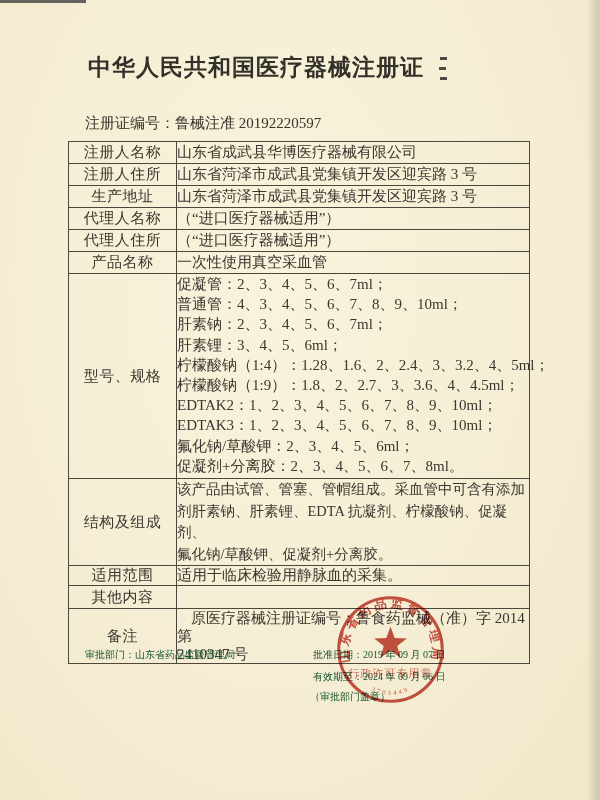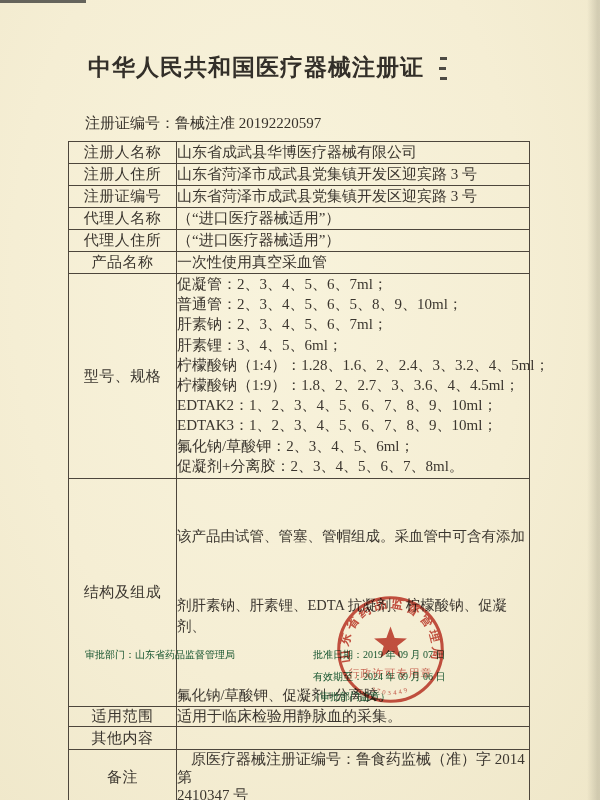--- a/index.html
+++ b/index.html
@@ -28,21 +28,21 @@
   }
   table.cert td{border:1px solid #4d463c;padding:0;}
   td.lab{width:108px;text-align:center;vertical-align:middle;font-size:15px;letter-spacing:.5px;}
   td.val{padding-left:13px;vertical-align:middle;font-size:15px;}
   tr.simple{height:22px;}
   td.spec{vertical-align:top;padding-top:3px;}
   td.spec div{line-height:20.2px;white-space:nowrap;}
   tr.spec-row{height:205px;}
   tr.struct-row{height:65px;}
   td.struct{vertical-align:middle;}
-  td.struct div{line-height:21.5px;font-size:14.5px;margin-top:47px;}
+  td.struct div{line-height:21.5px;font-size:14.5px;}
   tr.scope-row{height:20px;padding-left:39px;} tr.attach-row{height:19px;}
   tr.other-row{height:23px;margin-top:12px;} tr.remark-row{height:37px;}
   td.remark{vertical-align:middle;padding-left:4px;}
   td.remark .l1{text-indent:14px;line-height:18px;}
   td.remark .l2{line-height:18px;}
 
   .foot{position:absolute;font-size:10px;color:#14532d;}
   .f-dept{left:85px;top:648px;}
   .f-approve{left:313px;top:648px;}
   .f-valid{left:313px;top:670px;}
@@ -75,40 +75,40 @@
   <tbody>
       <tr class="simple">
     <td class="lab">注册人名称</td>
     <td class="val">山东省成武县华博医疗器械有限公司</td>
   </tr>
   <tr class="simple">
     <td class="lab">注册人住所</td>
     <td class="val">山东省菏泽市成武县党集镇开发区迎宾路 3 号</td>
   </tr>
   <tr class="simple">
-    <td class="lab">注册证编号</td>
+    <td class="lab">生产地址</td>
     <td class="val">山东省菏泽市成武县党集镇开发区迎宾路 3 号</td>
   </tr>
   <tr class="simple">
     <td class="lab">代理人名称</td>
     <td class="val">（“进口医疗器械适用”）</td>
   </tr>
   <tr class="simple">
     <td class="lab">代理人住所</td>
     <td class="val">（“进口医疗器械适用”）</td>
   </tr>
   <tr class="simple">
     <td class="lab">产品名称</td>
     <td class="val">一次性使用真空采血管</td>
   </tr>
   <tr class="spec-row">
     <td class="lab">型号、规格</td>
     <td class="val spec">
       <div>促凝管：2、3、4、5、6、7ml；</div>
-      <div>普通管：2、3、4、5、6、5、8、9、10ml；</div>
+      <div>普通管：4、3、4、5、6、7、8、9、10ml；</div>
       <div>肝素钠：2、3、4、5、6、7ml；</div>
       <div>肝素锂：3、4、5、6ml；</div>
       <div>柠檬酸钠（1:4）：1.28、1.6、2、2.4、3、3.2、4、5ml；</div>
       <div>柠檬酸钠（1:9）：1.8、2、2.7、3、3.6、4、4.5ml；</div>
       <div>EDTAK2：1、2、3、4、5、6、7、8、9、10ml；</div>
       <div>EDTAK3：1、2、3、4、5、6、7、8、9、10ml；</div>
       <div>氟化钠/草酸钾：2、3、4、5、6ml；</div>
       <div>促凝剂+分离胶：2、3、4、5、6、7、8ml。</div>
     </td>
   </tr>

